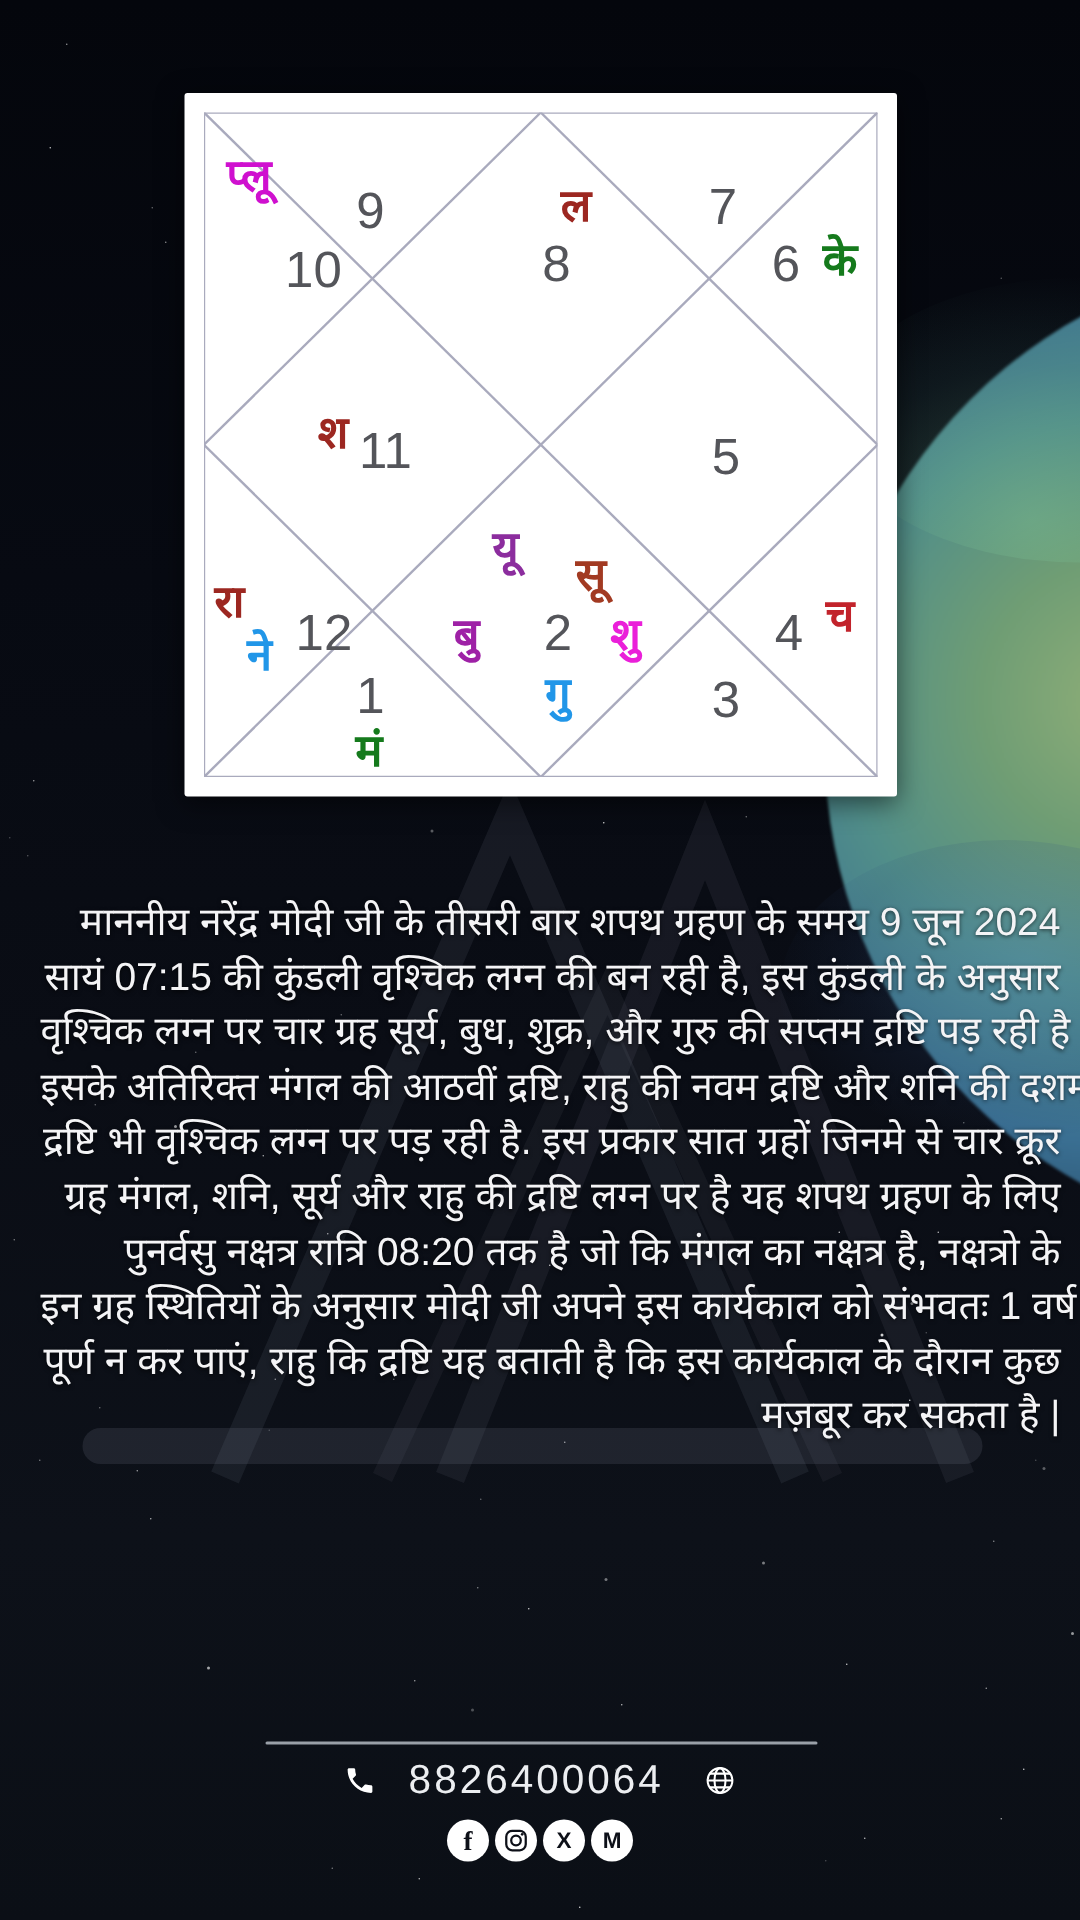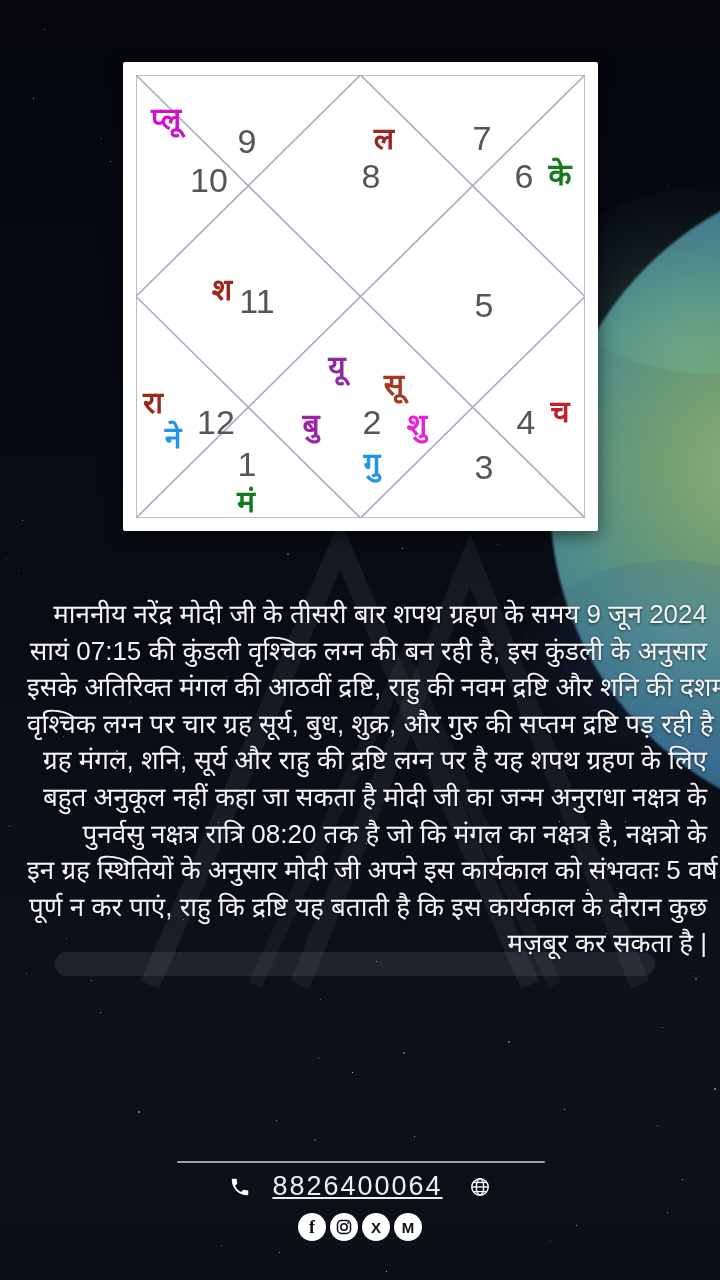--- a/index.html
+++ b/index.html
@@ -42,21 +42,21 @@
     font-size:26px;line-height:36.6px;text-shadow:0 1px 3px rgba(0,0,0,0.65);
   }
   .body-text .tline{white-space:nowrap;}
   
   .footer{position:absolute;left:0;top:1155px;width:720px;}
   .sep{position:absolute;left:177px;top:6px;width:368px;height:2px;background:#9aa0a8;border-radius:1px;}
   .contact-row{
     position:absolute;left:0;top:16px;width:720px;display:flex;justify-content:center;align-items:center;gap:26px;
     color:#eceef1;
   }
-  .contact-item{display:flex;align-items:center;gap:21px;text-decoration:underline;}
+  .contact-item{display:flex;align-items:center;gap:21px;}
   .phone-num{font-size:27px;letter-spacing:2px;}
   .site-text{font-size:27px;letter-spacing:0.5px;}
   .social-row{
     position:absolute;left:0;top:58px;width:720px;display:flex;justify-content:center;gap:4px;
   }
   .soc{
     width:28px;height:28px;border-radius:50%;background:#ffffff;display:flex;align-items:center;justify-content:center;
     color:#0d1018;font-weight:bold;font-size:15px;line-height:1;
   }
   .soc.fb{font-size:18px;font-family:"Liberation Serif","DejaVu Serif",serif;}
@@ -211,26 +211,26 @@
         <text x="236" y="388" text-anchor="middle" dominant-baseline="central" font-size="30" fill="#2196e8" class="kundli-planet">गु</text>
         <text x="348" y="392" text-anchor="middle" dominant-baseline="central" font-size="34" fill="#54555a" class="kundli-house">3</text>
         <text x="390" y="347" text-anchor="middle" dominant-baseline="central" font-size="34" fill="#54555a" class="kundli-house">4</text>
         <text x="424" y="336" text-anchor="middle" dominant-baseline="central" font-size="30" fill="#c2232b" class="kundli-planet">च</text>
       </svg>
   </div>
 
   <div class="body-text">
     <div class="tline">माननीय नरेंद्र मोदी जी के तीसरी बार शपथ ग्रहण के समय 9 जून 2024</div>
     <div class="tline">सायं 07:15 की कुंडली वृश्चिक लग्न की बन रही है, इस कुंडली के अनुसार</div>
+    <div class="tline">वृश्चिक लग्न पर चार ग्रह सूर्य, बुध, शुक्र, और गुरु की सप्तम द्रष्टि पड़ रही है</div>
     <div class="tline">इसके अतिरिक्त मंगल की आठवीं द्रष्टि, राहु की नवम द्रष्टि और शनि की दशम</div>
-    <div class="tline">वृश्चिक लग्न पर चार ग्रह सूर्य, बुध, शुक्र, और गुरु की सप्तम द्रष्टि पड़ रही है</div>
+    <div class="tline">द्रष्टि भी वृश्चिक लग्न पर पड़ रही है. इस प्रकार सात ग्रहों जिनमे से चार क्रूर</div>
     <div class="tline">ग्रह मंगल, शनि, सूर्य और राहु की द्रष्टि लग्न पर है यह शपथ ग्रहण के लिए</div>
-    <div class="tline">बहुत अनुकूल नहीं कहा जा सकता है मोदी जी का जन्म अनुराधा नक्षत्र के</div>
     <div class="tline">पुनर्वसु नक्षत्र रात्रि 08:20 तक है जो कि मंगल का नक्षत्र है, नक्षत्रो के</div>
-    <div class="tline">इन ग्रह स्थितियों के अनुसार मोदी जी अपने इस कार्यकाल को संभवतः 5 वर्ष</div>
+    <div class="tline">इन ग्रह स्थितियों के अनुसार मोदी जी अपने इस कार्यकाल को संभवतः 1 वर्ष</div>
     <div class="tline">पूर्ण न कर पाएं, राहु कि द्रष्टि यह बताती है कि इस कार्यकाल के दौरान कुछ</div>
     <div class="tline">मज़बूर कर सकता है |</div>
   </div>
 
   <div class="footer">
     <div class="sep"></div>
 
     <div class="contact-row">
       <span class="contact-item">
         <svg width="22" height="22" viewBox="0 0 24 24">

